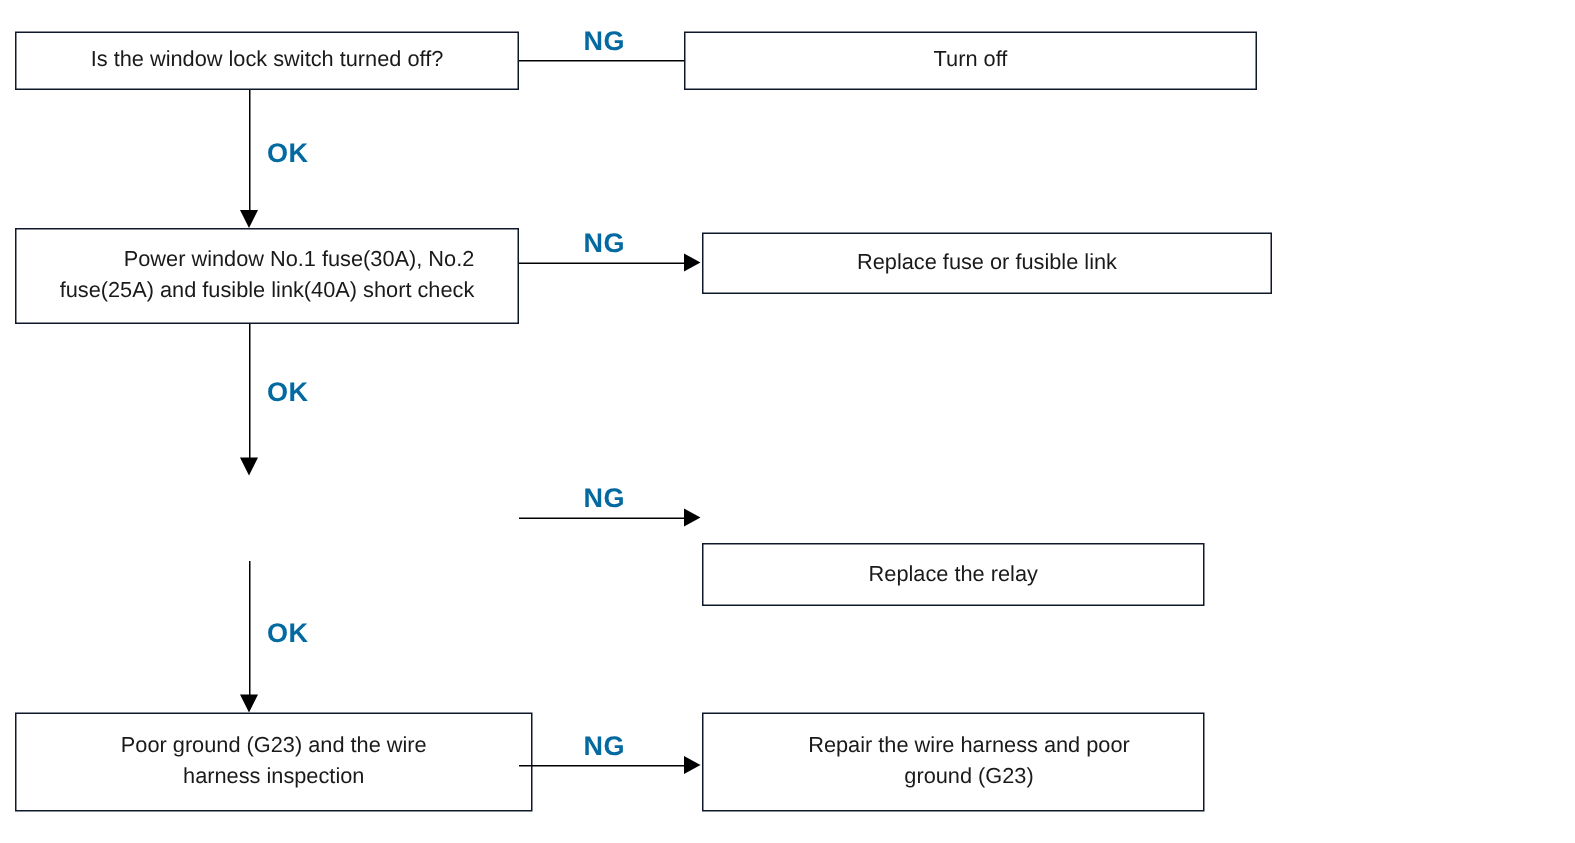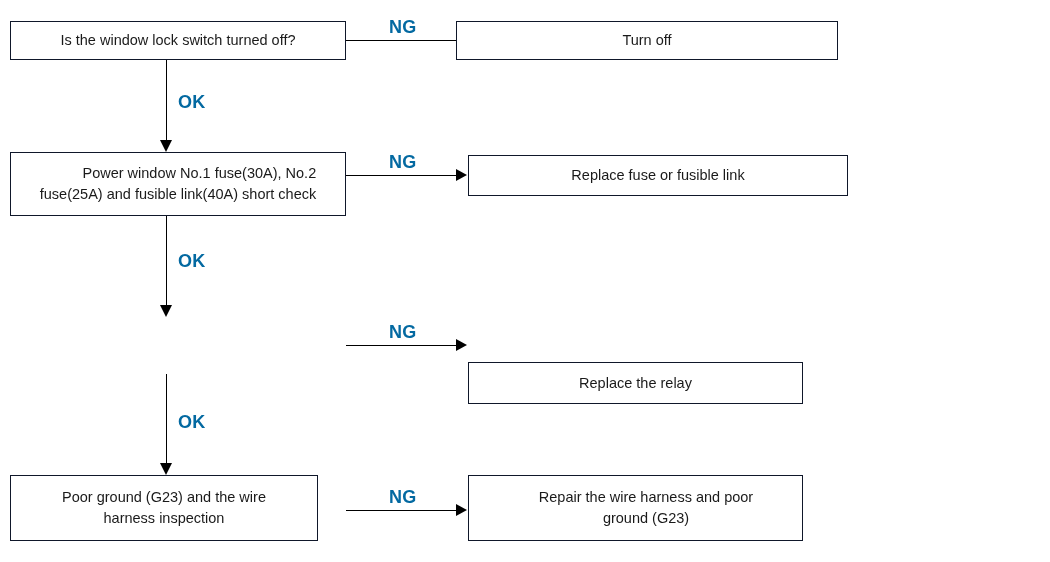--- a/index.html
+++ b/index.html
@@ -107,21 +107,21 @@
   <div class="line-h" style="left:346px; top:345px; width:111px;"></div>
   <div class="arrow-right" style="left:456px; top:339px;"></div>
   <div class="edge-label" style="left:389px; top:322px;">NG</div>
 
   <div class="node action" style="left:468px; top:324px; width:335px; height:42px;margin-top:38px;">Replace the relay</div>
 
   <div class="line-v" style="left:166px; top:374px; height:90px;"></div>
   <div class="arrow-down" style="left:160px; top:463px;"></div>
   <div class="edge-label" style="left:178px; top:412px;">OK</div>
 
-  <div class="node decision" style="left:10px; top:475px; width:308px; height:66px;">Poor ground (G23) and the wire
+  <div class="node decision" style="left:10px; top:475px; width:345px; height:66px;">Poor ground (G23) and the wire
 harness inspection</div>
 
   <div class="line-h" style="left:346px; top:510px; width:111px;"></div>
   <div class="arrow-right" style="left:456px; top:504px;"></div>
   <div class="edge-label" style="left:389px; top:487px;">NG</div>
 
   <div class="node action" style="left:468px; top:475px; width:335px; height:66px;padding-left:27px;">Repair the wire harness and poor
 ground (G23)</div>
 
 </div>

